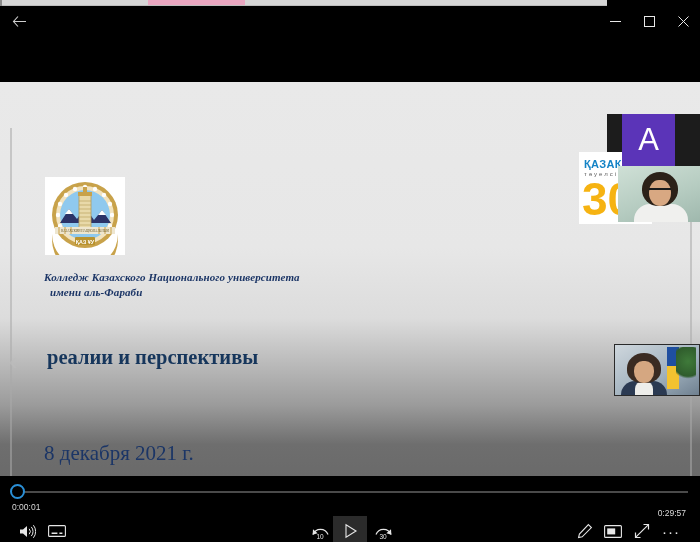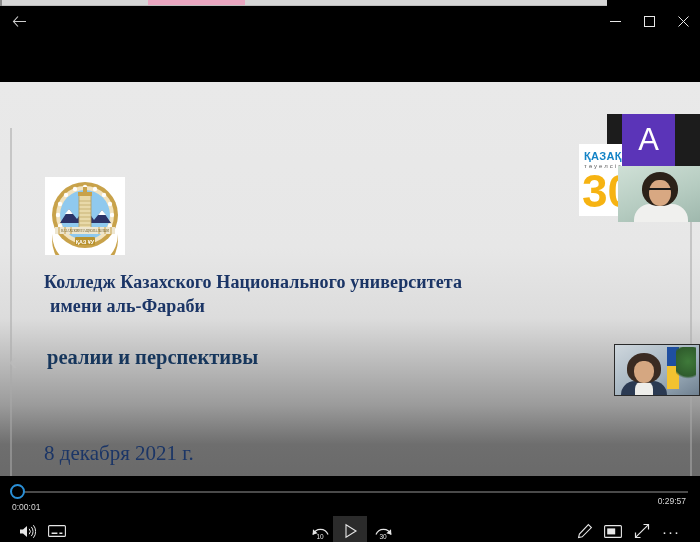--- a/index.html
+++ b/index.html
@@ -35,21 +35,21 @@
   
   .slide { position:absolute; left:0; top:46px; width:700px; height:394px;
            background:linear-gradient(to bottom,#e9e9e9 0%,#e7e7e7 42%,
                       #dcdcdc 60%,#9b9b9b 82%,#6e6e6e 92%,#6a6a6a 100%); }
 
   .emblem { position:absolute; left:45px; top:95px; width:80px; height:78px;
             background:#fff; display:block; }
 
   .org-line { position:absolute; left:44px; top:188px; width:470px;
               font-family:"Liberation Serif", serif; font-weight:bold;
-              font-size:18px; line-height:1.35;
+              font-style:italic; font-size:11px; line-height:1.35;
               color:#1b3566; letter-spacing:.1px; }
   .org-line .l2 { display:block; padding-left:6px; }
 
   .slide-title { position:absolute; left:47px; top:262px; width:520px;
                  font-family:"Liberation Serif", serif; font-weight:bold;
                  font-size:20.5px; line-height:1.36; color:#16365c; }
   .slide-title .l2 { display:block; }
 
   .slide-sub { position:absolute; left:44px; top:355px; width:600px;
                font-family:"Liberation Serif", serif; font-size:21px;
@@ -60,21 +60,21 @@
   .nav-arrow { position:absolute; top:264px; width:22px; height:30px;
                display:flex; align-items:center; justify-content:center;
                color:#bcbcbc; font-size:26px; font-weight:300; line-height:1;
                opacity:.75; }
   .nav-left  { left:2px; }
   .nav-right { right:3px; }
   .rail { position:absolute; top:46px; width:2px; height:394px; background:#a9a9a9; opacity:.55; }
   .rail-l { left:10px; } .rail-r { right:8px; }
 
   
-  .tile-logo { position:absolute; left:579px; top:108px; width:73px; height:72px;
+  .tile-logo { position:absolute; left:579px; top:116px; width:73px; height:72px;
                background:#fff; overflow:hidden; }
   .logo-kaz { position:absolute; left:5px; top:6px; font-size:11px;
               font-weight:bold; color:#1383c6; letter-spacing:.3px;
               font-family:"Liberation Sans", sans-serif; }
   .logo-tav { position:absolute; left:5px; top:19px; font-size:6px;
               color:#5b5b5b; letter-spacing:2px;
               font-family:"Liberation Sans", sans-serif; }
   .logo-30  { position:absolute; left:3px; top:24px; font-size:46px;
               font-weight:bold; color:#f6b312; line-height:1;
               font-family:"Liberation Sans", sans-serif; }
@@ -127,21 +127,21 @@
   .scrub-wrap { position:absolute; left:0; top:8px; width:700px; height:16px; }
   .scrub-track { position:absolute; left:12px; top:7px; width:676px; height:2px;
                  background:#4a4a4a; }
   .scrub-played { position:absolute; left:12px; top:7px; width:2px; height:2px;
                   background:#2a8fd6; }
   .scrub-handle { position:absolute; left:10px; top:0px; width:15px; height:15px;
                   border:2px solid #2a8fd6; border-radius:50%; background:#000; }
 
   .t-left  { position:absolute; left:12px; top:26px; font-size:8.5px; color:#d9d9d9;
              font-family:"Liberation Sans", sans-serif; }
-  .t-right { position:absolute; right:14px; top:20px; font-size:8.5px; color:#d9d9d9;
+  .t-right { position:absolute; right:14px; top:32px; font-size:8.5px; color:#d9d9d9;
              font-family:"Liberation Sans", sans-serif; }
 
   .btn { position:absolute; width:30px; height:30px; display:flex;
          align-items:center; justify-content:center; color:#e6e6e6; }
   .btn.play { width:34px; height:30px; background:#2b2b2b; }
   .btn svg { display:block; }
   .btn .num { position:absolute; font-size:6.5px; color:#e6e6e6;
               left:50%; transform:translateX(-50%); top:17px;
               font-family:"Liberation Sans", sans-serif; }
 

